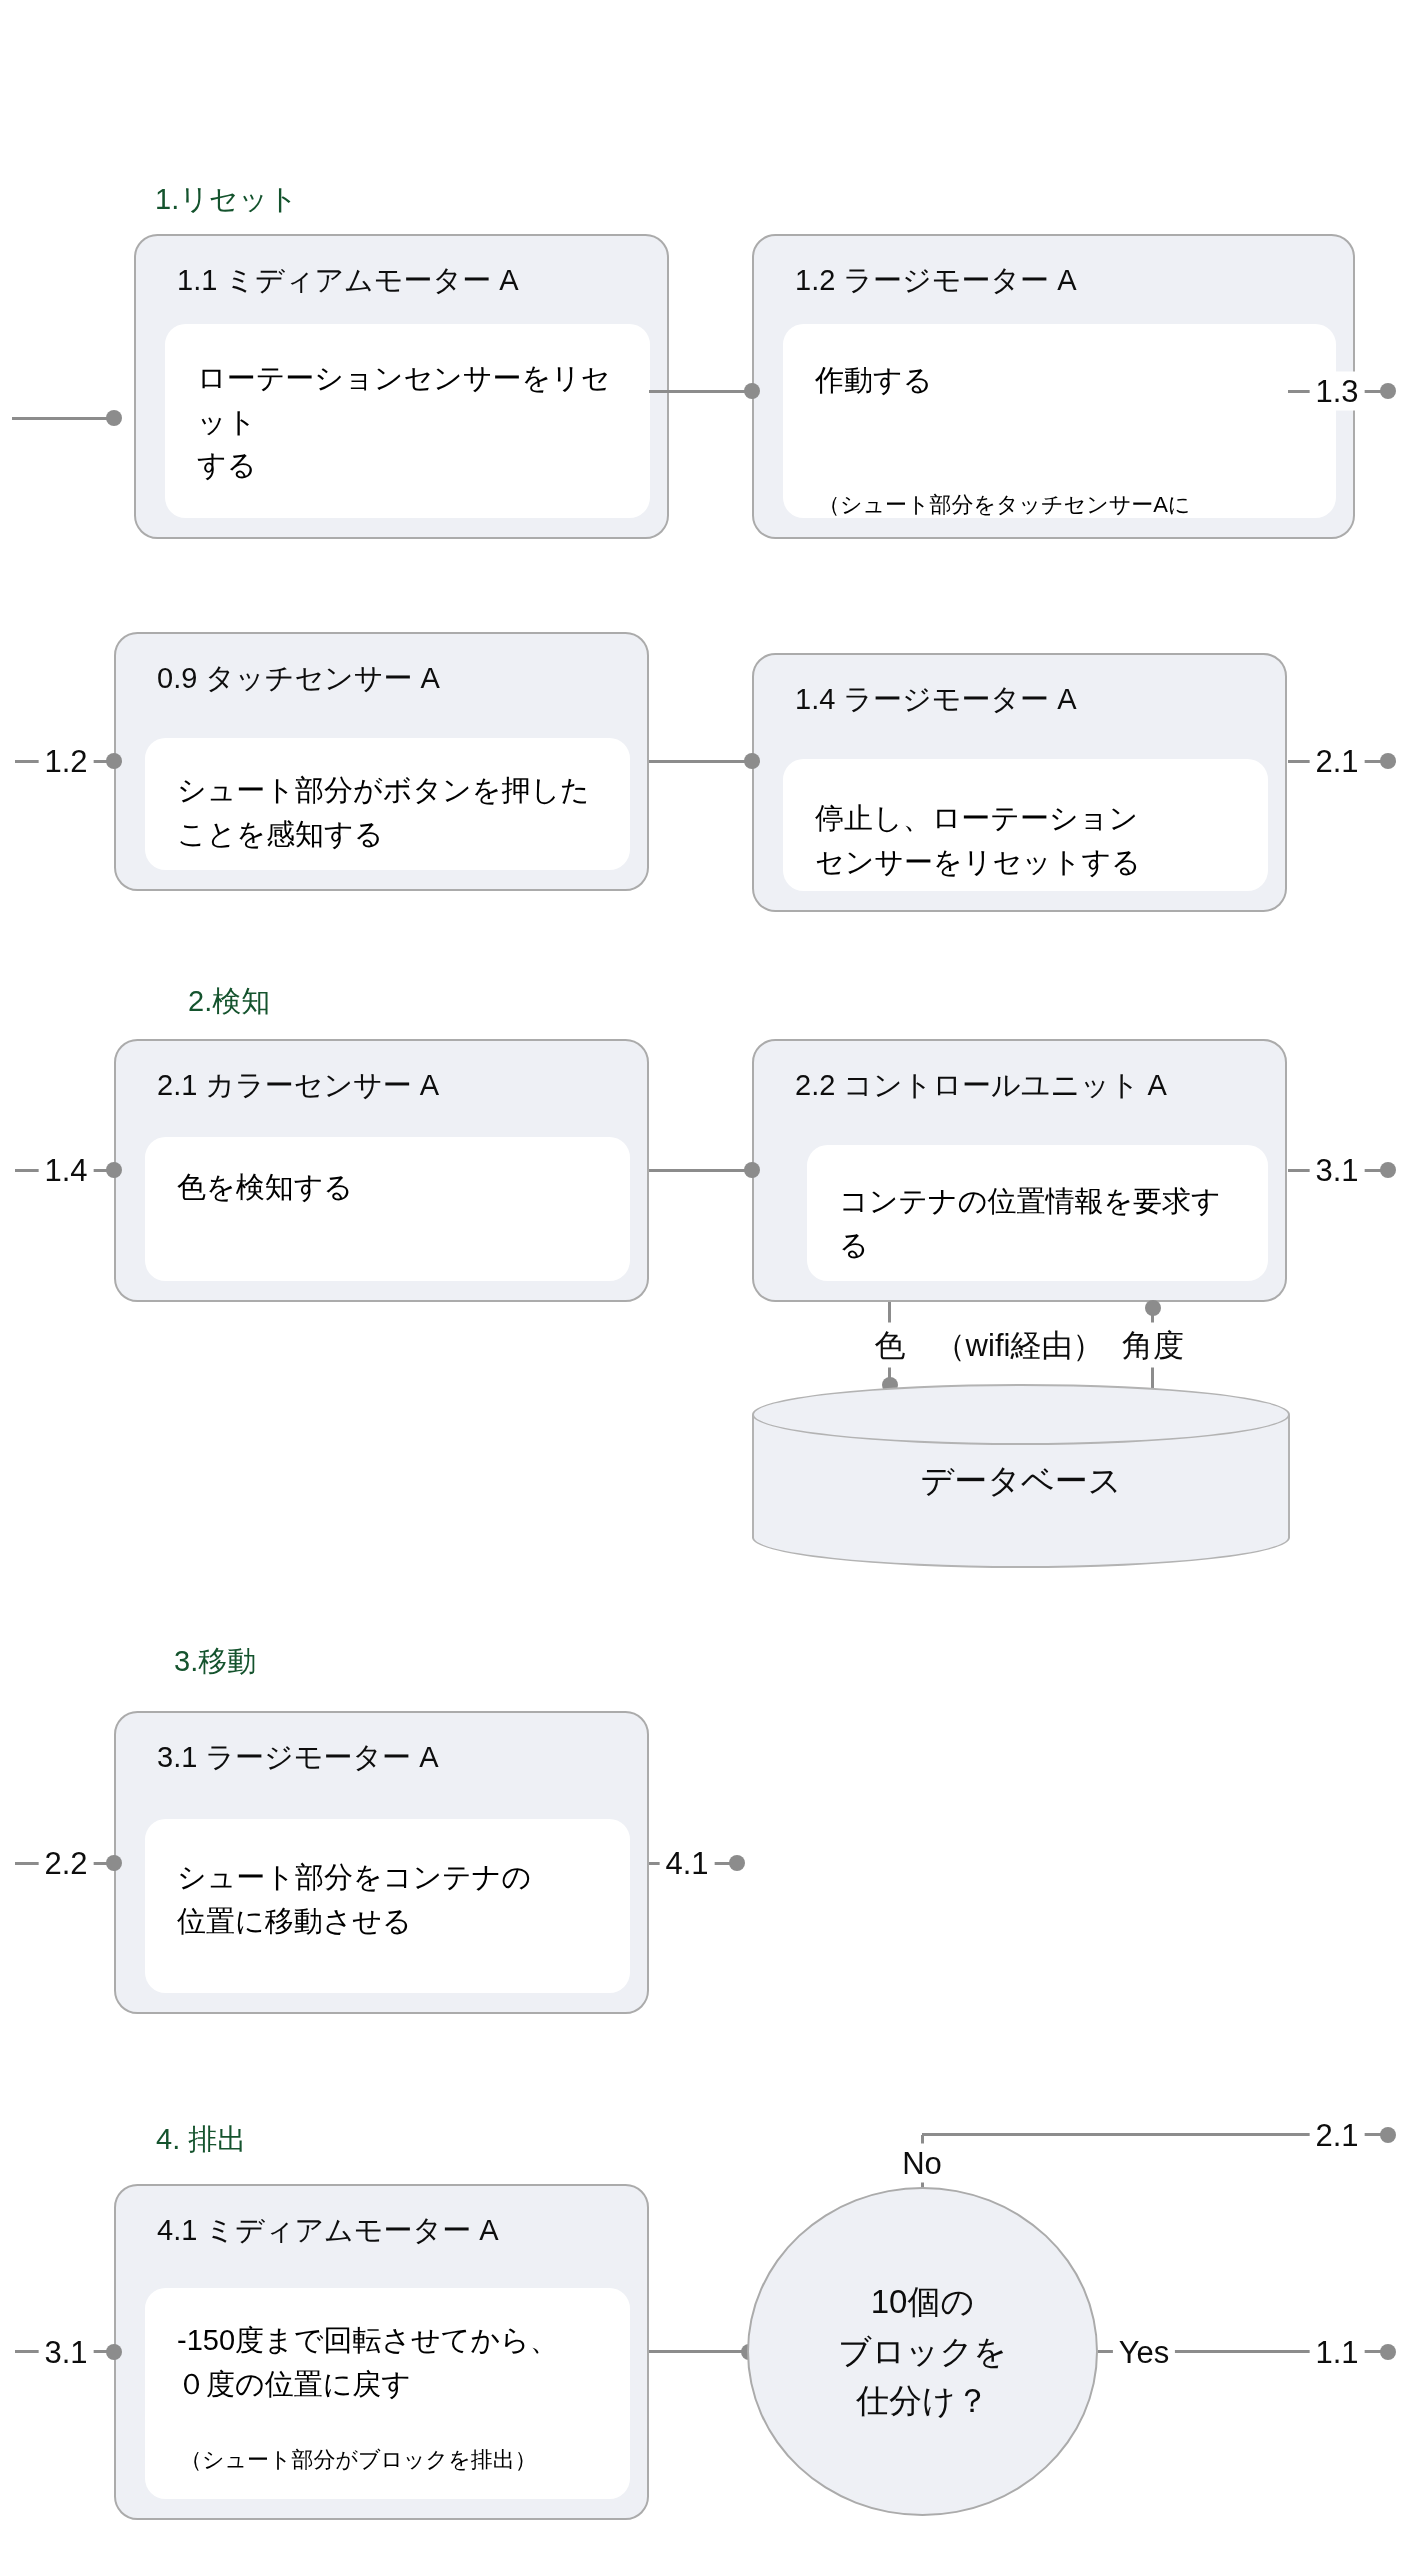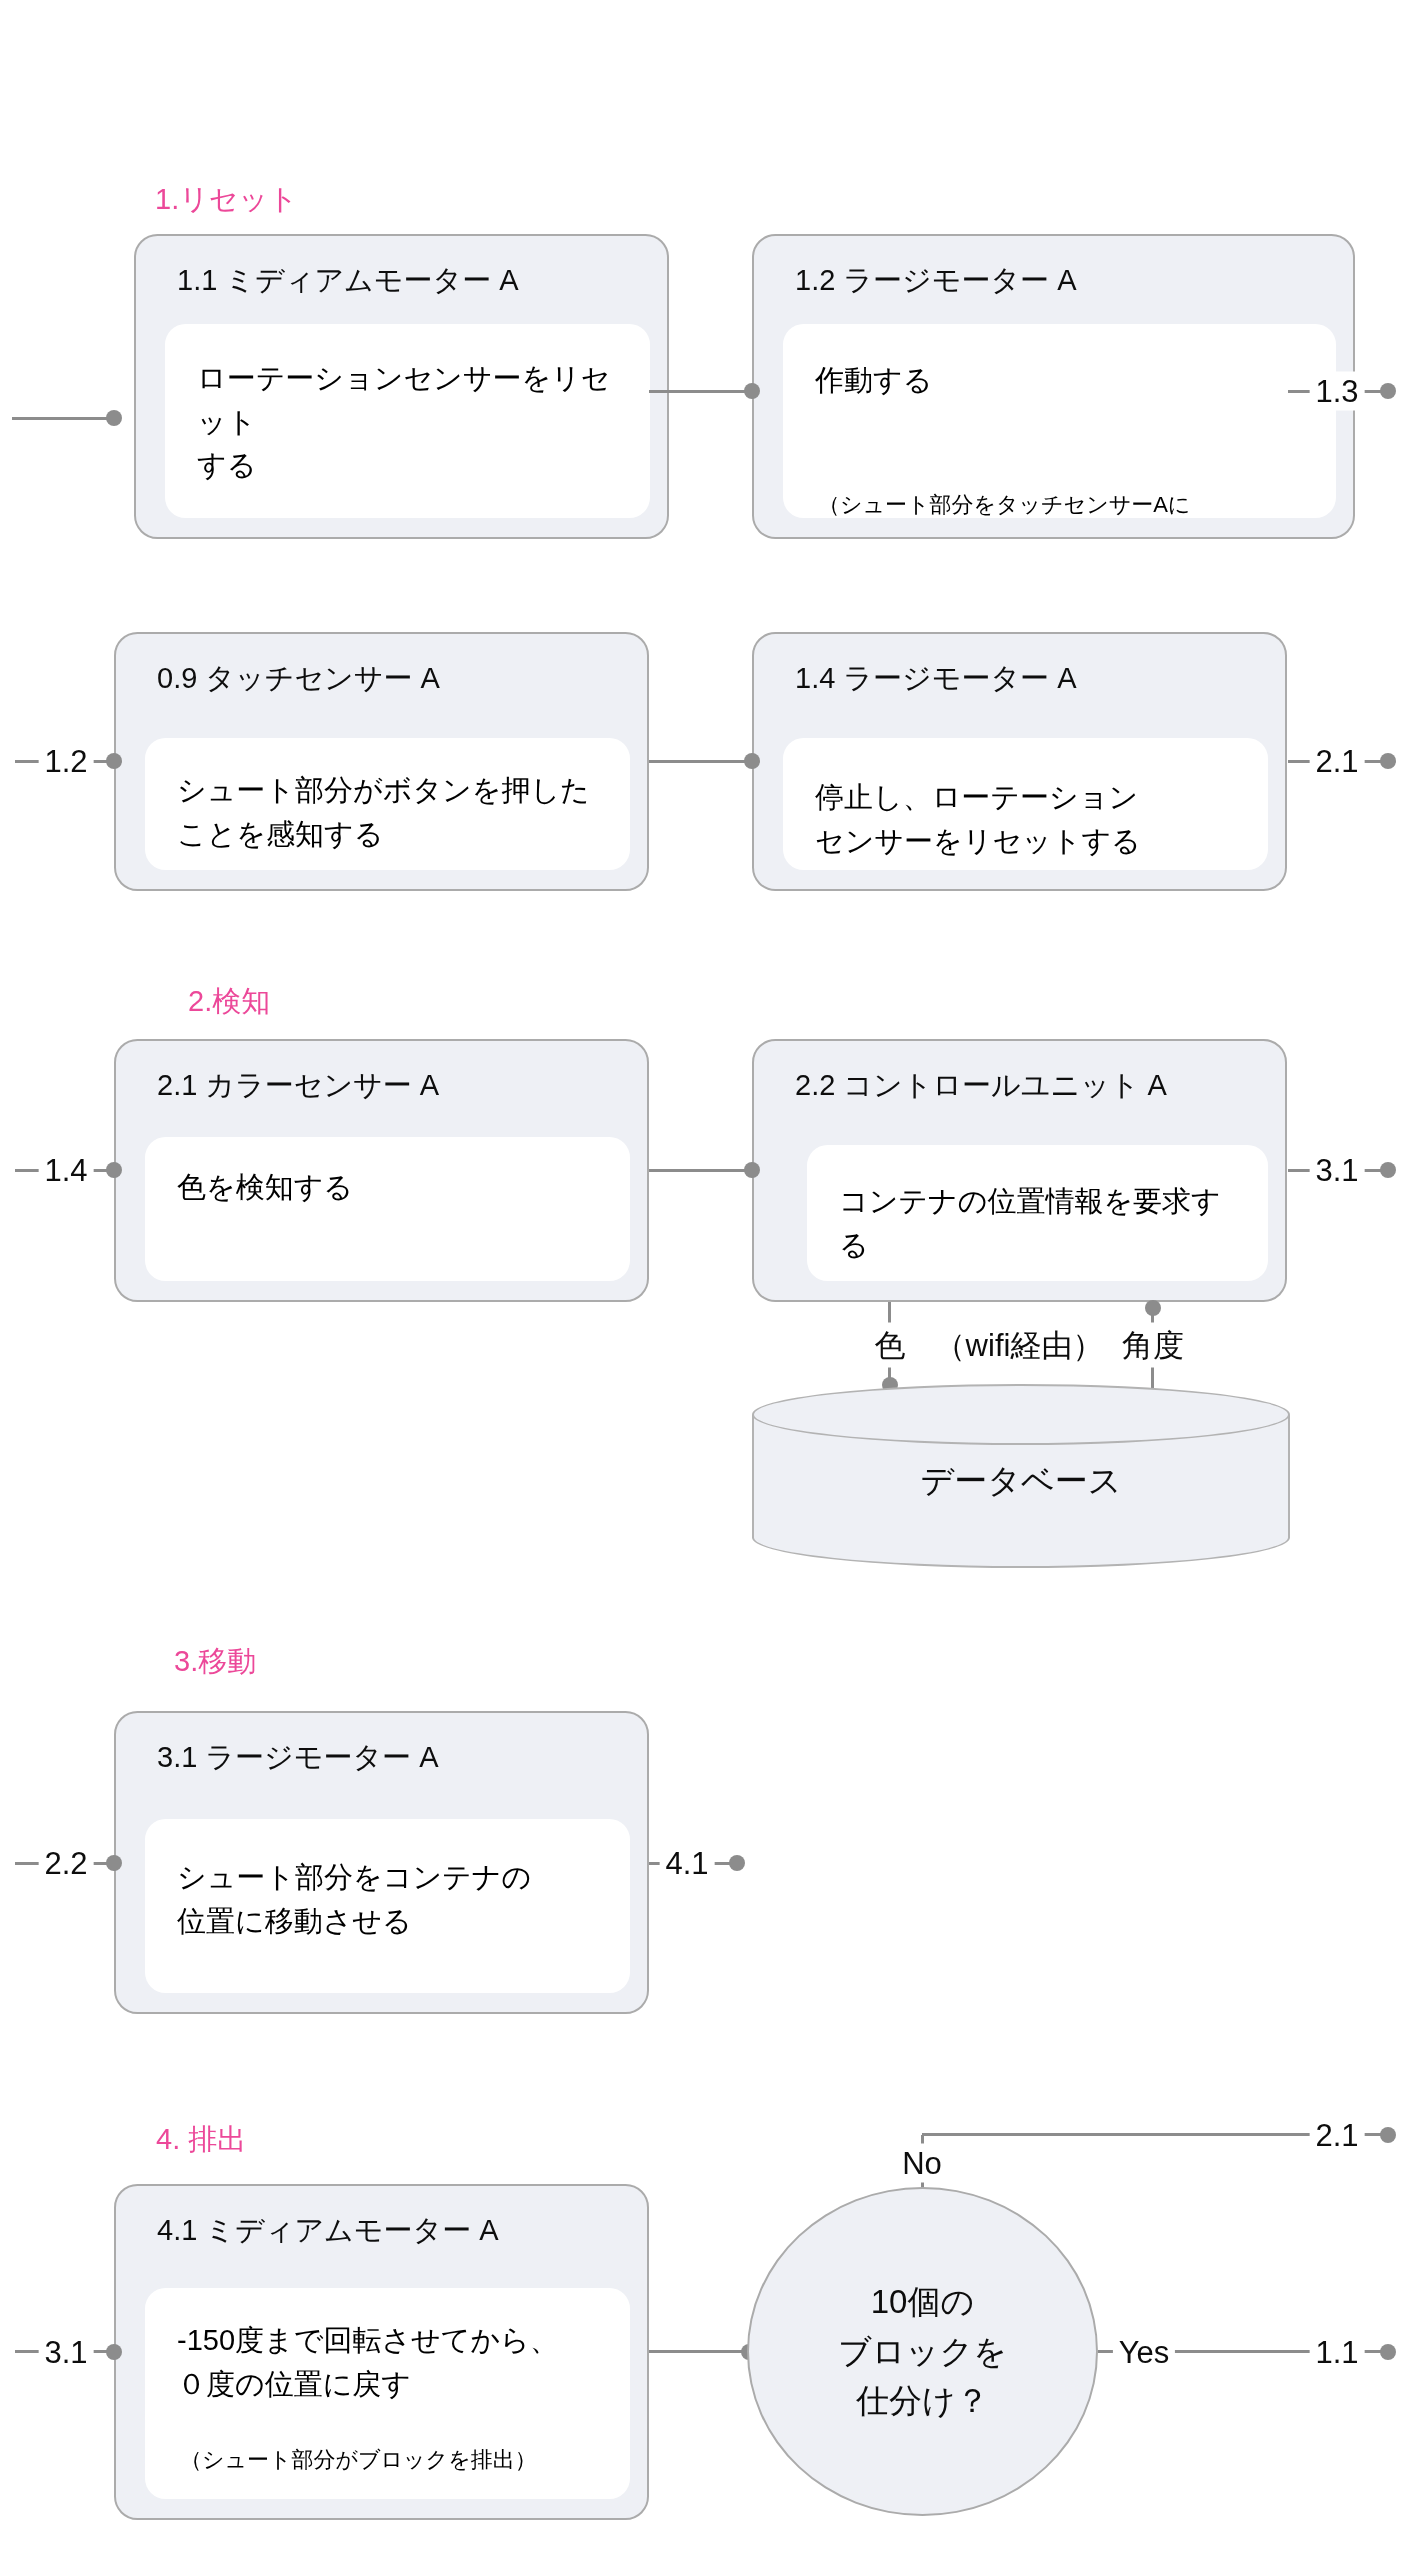--- a/index.html
+++ b/index.html
@@ -2,35 +2,35 @@
 <html style="font-size:11.7px"><head>
 <meta charset="utf-8">
 <style>
   html,body{margin:0;padding:0;background:#ffffff;}
   #canvas{
     position:relative;width:1402px;height:2576px;background:#ffffff;overflow:hidden;
     font-family:"Liberation Sans","DejaVu Sans",sans-serif;color:#0d0d0d;
   }
   
   #title{position:absolute;left:143px;top:19px;font-size:57px;letter-spacing:0.7px;color:#1a1a1a;white-space:nowrap;}
-  .section-label{position:absolute;font-size:29px;color:#ec4899;white-space:nowrap;}
+  .section-label{position:absolute;font-size:29px;color:#14532d;white-space:nowrap;}
   #s1{left:155px;top:180px;}
   #s2{left:188px;top:982px;}
   #s3{left:174px;top:1642px;}
   #s4{left:156px;top:2120px;}
   
   .node{position:absolute;background:#eef0f5;border:2.2px solid #ababab;border-radius:23.4px;box-sizing:border-box;}
   .node-header{position:absolute;left:41px;top:25px;font-size:29px;color:#0d0d0d;white-space:nowrap;}
   .node-inner{position:absolute;left:29px;right:17.5px;bottom:19px;background:#ffffff;border-radius:20.5px;box-sizing:border-box;overflow:hidden;}
   .node-body{font-size:29px;line-height:1.5;color:#000;padding-left:32px;padding-right:17.5px;white-space:pre-line;}
   .node-note{font-size:22px;line-height:1.45;color:#000;padding-left:35px;padding-right:17.5px;white-space:pre-line;}
   #n11{left:114px;top:234px;width:535px;height:305px;margin-left:20px;} #n11 .node-inner{top:88px;} #n11 .node-body{padding-top:33px;}
   #n12{left:752px;top:234px;width:603px;height:305px;} #n12 .node-inner{top:88px;} #n12 .node-body{padding-top:35px;} #n12 .node-note{margin-top:86px;}
   #n13{left:114px;top:632px;width:535px;height:259px;} #n13 .node-inner{top:104px;} #n13 .node-body{padding-top:31px;}
-  #n14{left:752px;top:632px;width:535px;height:259px;} #n14 .node-inner{top:104px;} #n14 .node-body{padding-top:38px;}
+  #n14{left:752px;top:653px;width:535px;height:259px;} #n14 .node-inner{top:104px;} #n14 .node-body{padding-top:38px;}
   #n21{left:114px;top:1039px;width:535px;height:263px;} #n21 .node-inner{top:96px;} #n21 .node-body{padding-top:29px;}
   #n22{left:752px;top:1039px;width:535px;height:263px;} #n22 .node-inner{top:104px;margin-left:24px;} #n22 .node-body{padding-top:35px;}
   #n31{left:114px;top:1711px;width:535px;height:303px;} #n31 .node-inner{top:106px;} #n31 .node-body{padding-top:37px;}
   #n41{left:114px;top:2184px;width:535px;height:336px;} #n41 .node-inner{top:102px;} #n41 .node-body{padding-top:31px;} #n41 .node-note{margin-top:38px;}
   
   .hline{position:absolute;height:2.9px;background:#8c8c8c;}
   .vline{position:absolute;width:2.9px;background:#8c8c8c;}
   .dot{position:absolute;width:16px;height:16px;border-radius:50%;background:#8c8c8c;transform:translate(-50%,-50%);}
   .clabel{position:absolute;transform:translate(-50%,-50%);font-size:31px;color:#0d0d0d;background:#ffffff;padding:1.5px 5.8px;white-space:nowrap;}
   

